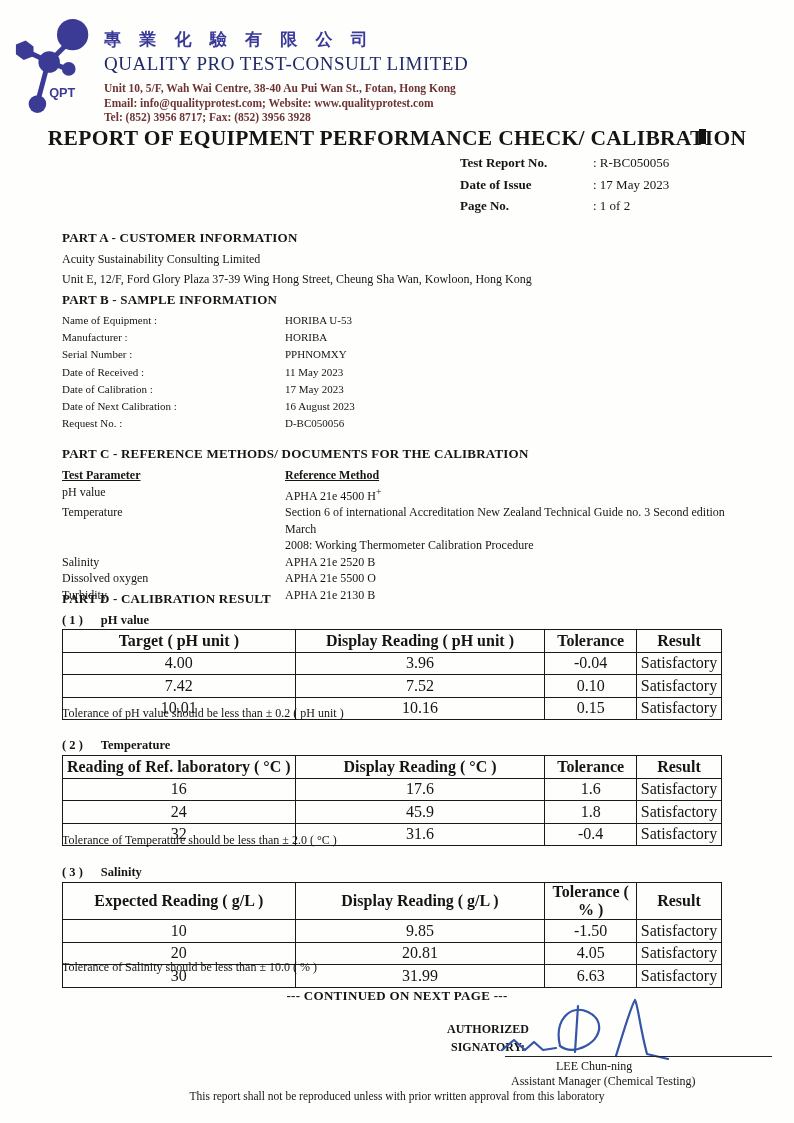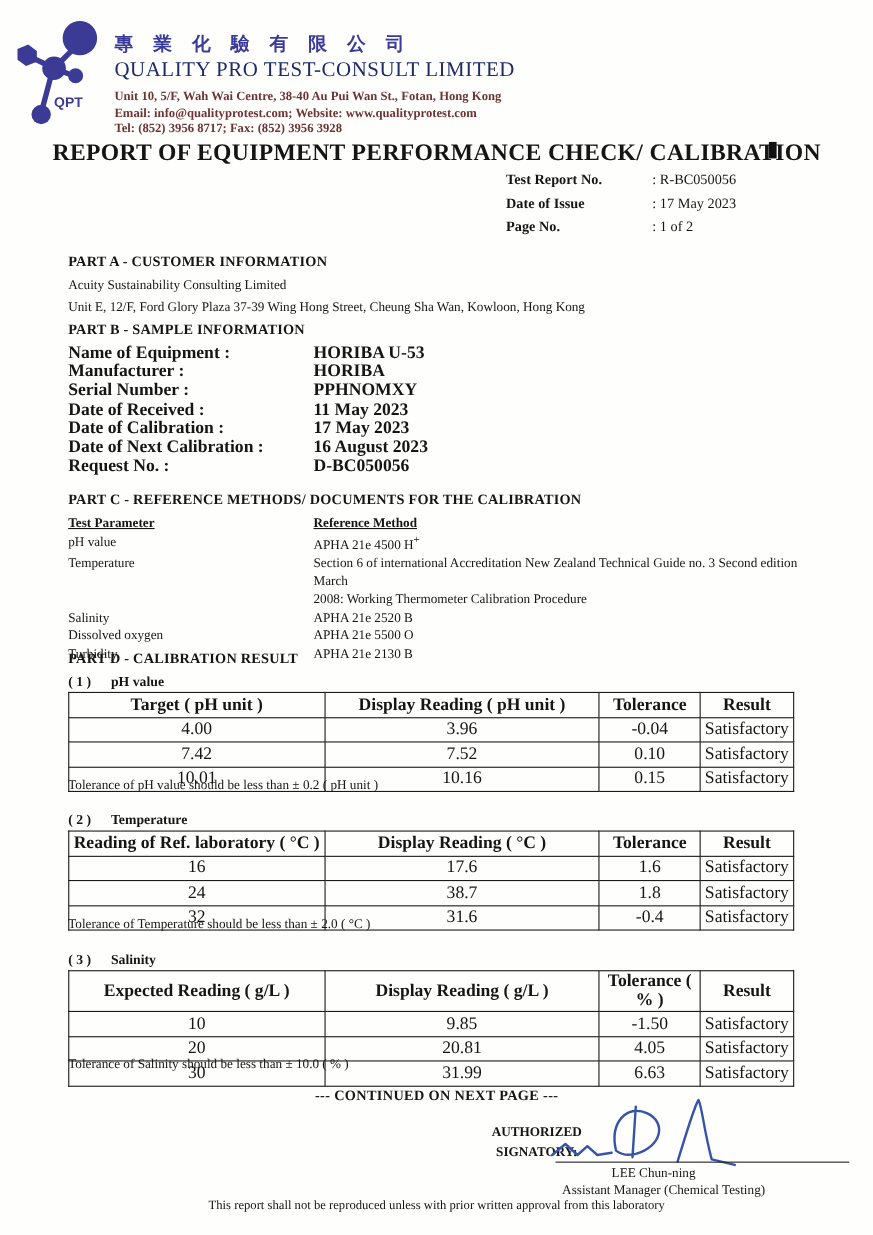--- a/index.html
+++ b/index.html
@@ -22,21 +22,21 @@
   .artifact { position:absolute; left:699px; top:129px; width:7px; height:15px; background:#111; }
   
   .meta { position:absolute; left:460px; top:155px; font-size:13px; }
   .meta-row { display:flex; height:21.5px; }
   .meta-row .lbl { width:133px; font-weight:bold; }
   
   .sec-head { font-size:13px; font-weight:bold; letter-spacing:0.2px; }
   .parta { position:absolute; left:62px; top:230px; width:670px; }
   .parta .line { font-size:12px; margin-top:6px; line-height:14px; }
   .partb { position:absolute; left:62px; top:292px; width:670px; }
-  .kv { display:flex; font-size:16px; line-height:17.2px;font-weight:bold; }
+  .kv { display:flex; font-size:11px; line-height:17.2px; }
   .kv .lbl { width:223px; }
   .partb .rows { margin-top:4px; }
   .partc { position:absolute; left:62px; top:446px; width:690px; }
   .partc .cols { display:flex; font-size:12px; line-height:16.5px; }
   .partc .c1 { width:223px; flex:none; }
   .partc .c2 { width:467px; }
   .partc .heads { margin-top:5px; font-weight:bold; }
   .partc .heads span { text-decoration:underline; }
   .partd-head { position:absolute; left:62px; top:591px; }
   .sub-label { position:absolute; left:62px; font-size:12.5px; font-weight:bold; }
@@ -228,21 +228,21 @@
       <th class="w4">Result</th>
     </tr>
     <tr>
       <td>16</td>
       <td>17.6</td>
       <td>1.6</td>
       <td>Satisfactory</td>
     </tr>
     <tr>
       <td>24</td>
-      <td>38.7</td>
+      <td>45.9</td>
       <td>1.8</td>
       <td>Satisfactory</td>
     </tr>
     <tr>
       <td>32</td>
       <td>31.6</td>
       <td>-0.4</td>
       <td>Satisfactory</td>
     </tr>
   </tbody>

